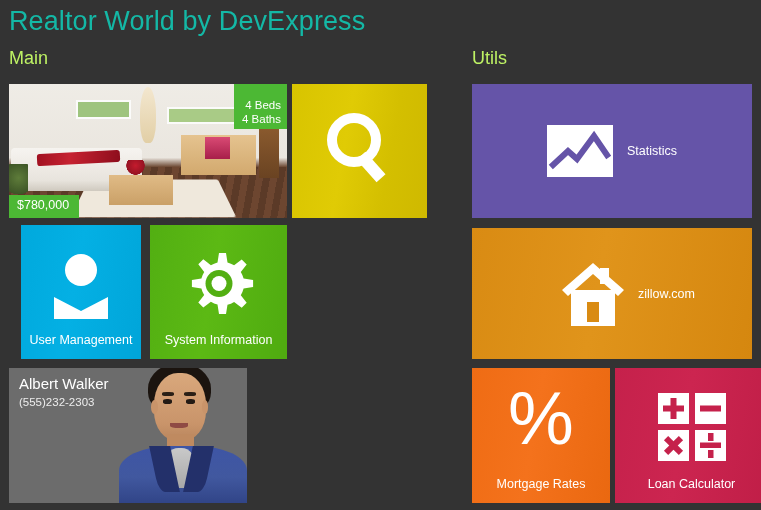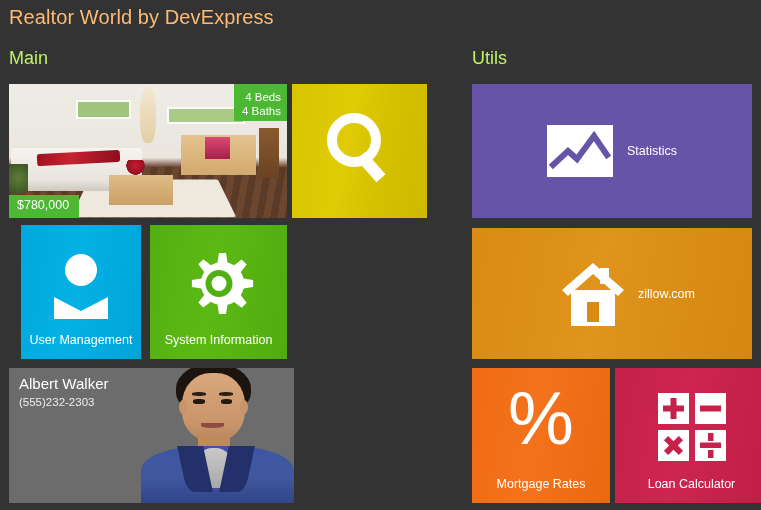--- a/index.html
+++ b/index.html
@@ -15,22 +15,22 @@
     font-family: "Liberation Sans", sans-serif;
     color: #ffffff;
     position: relative;
   }
 
   
   #app-title {
     position: absolute;
     left: 9px;
     top: 6px;
-    font-size: 20px;
-    color: #fdba74;
+    font-size: 27px;
+    color: #14b8a6;
     letter-spacing: 0.1px;
     white-space: nowrap;
   }
 
   .group-title {
     position: absolute;
     font-size: 18px;
     color: #bef264;
     font-weight: 400;
     white-space: nowrap;
@@ -159,21 +159,21 @@
     position: absolute;
     left: 41%; top: 57%; width: 9%; height: 12%;
     background: radial-gradient(circle at 50% 35%, #c41b2e 0%, #961222 55%, transparent 58%);
   }
 
   .badge-beds {
     position: absolute;
     right: 0;
     top: 0;
     background: #4cb834;
-    padding: 6px 6px 3px 8px;
+    padding: 14px 6px 3px 8px;
     text-align: right;
     line-height: 1.22;
     font-size: 11.5px;
     color: #ffffff;
   }
   .badge-price {
     position: absolute;
     left: 0;
     bottom: 0;
     background: #4cb834;
@@ -207,21 +207,21 @@
     top: 225px;
     width: 137px;
     height: 134px;
     background: linear-gradient(100deg, #52af12 0%, #5cb914 45%, #4fab10 100%);
   }
 
   
   #tile-contact {
     left: 9px;
     top: 368px;
-    width: 285px;
+    width: 238px;
     height: 135px;
     background: #6c6c6c;
     padding-left: 48px;
   }
   #contact-name {
     position: absolute;
     left: 10px;
     top: 7px;
     font-size: 15px;
     color: #ffffff;

